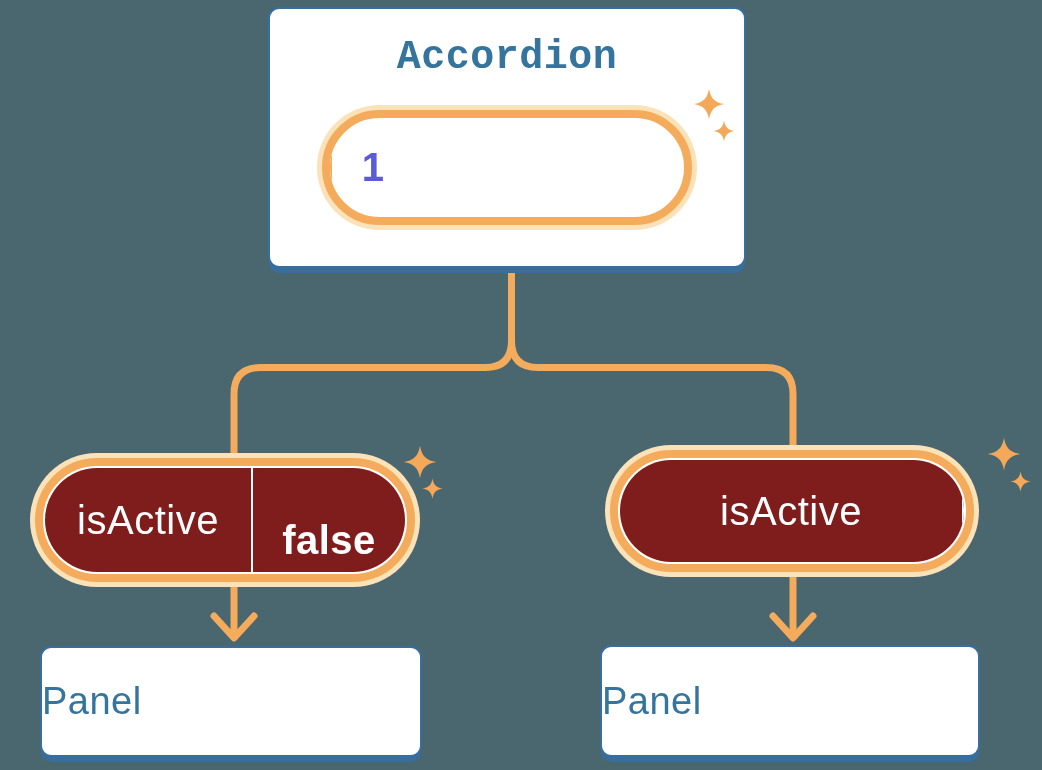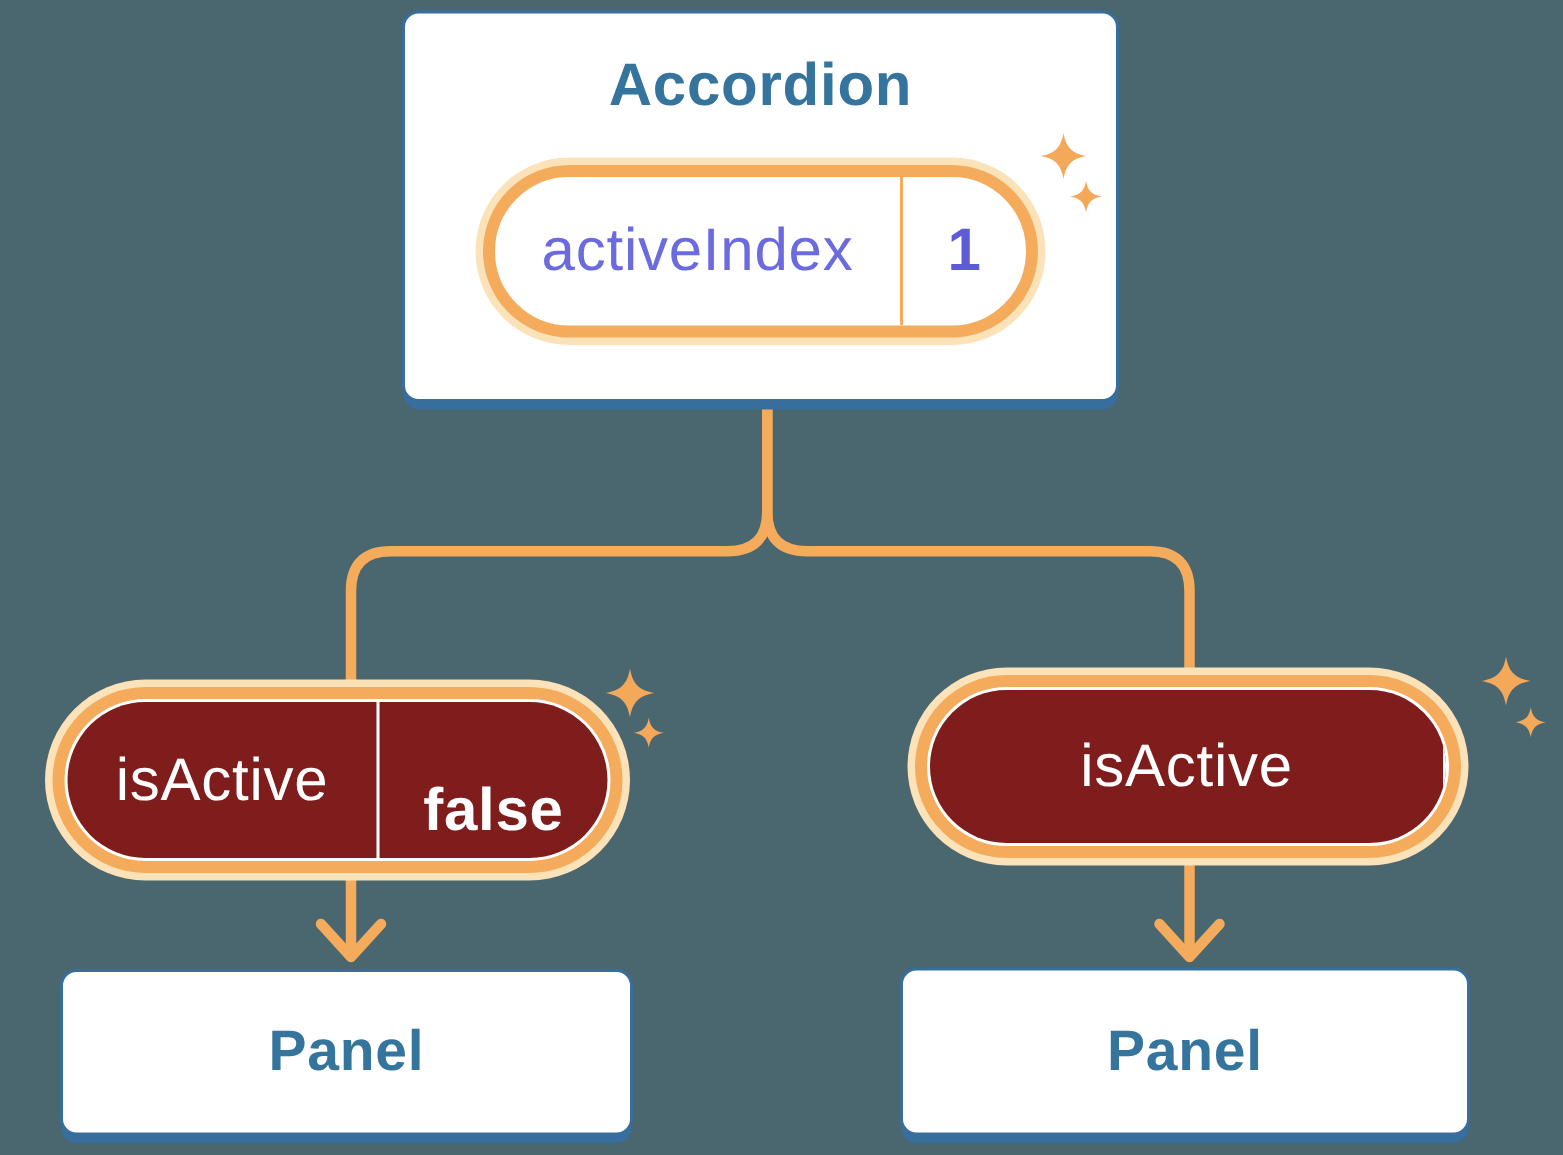--- a/index.html
+++ b/index.html
@@ -29,24 +29,25 @@
     box-shadow: 0 6px 0 -1px #386E9E;
   }
   .root-card { left: 268px; top: 7px; width: 478px; height: 261px; }
   .card-title {
     margin-top: 26px;
     text-align: center;
     font-size: 40px;
     font-weight: 600;
     letter-spacing: 0.5px;
     color: #35749D;
+    font-family: Liberation Mono, monospace;
   }
   .panel {
-    display: flex; align-items: center; justify-content: center;
-    font-size: 38px; font-weight: 700; letter-spacing: 0.5px;
+    display: flex; align-items: center; 
+    font-size: 38px; font-weight: 400; letter-spacing: 0.5px;
     color: #35749D;
   }
   .panel-left  { left: 40px;  top: 646px; width: 382px; height: 111px; }
   .panel-right { left: 600px; top: 645px; width: 380px; height: 112px; }
   
   .ring-outer {
     position: absolute;
     box-sizing: border-box;
     background: #FBE2B8;
     border-radius: 999px;
@@ -101,21 +102,20 @@
       <path d="M 511.5 266 L 511.5 341 Q 511.5 367.5 538 367.5 L 766.5 367.5 Q 793 367.5 793 394 L 793 634"></path>
       <path d="M 214 616 L 234 638 L 254 616" stroke-linecap="round" stroke-linejoin="round"></path>
       <path d="M 773 616 L 793 638 L 813 616" stroke-linecap="round" stroke-linejoin="round"></path>
     </g>
   </svg>
 
   <div class="card root-card">
     <div class="card-title">Accordion</div>
     <div class="ring-outer state-pill">
       <div class="ring-main">
-        <div class="cell grow state-label">activeIndex</div>
         <div class="divider orange"></div>
         <div class="cell state-value">1</div>
       </div>
     </div>
   </div>
 
   <svg class="sparkle" style="left:693px; top:88px;" width="32" height="32" viewBox="0 0 100 100">
     <path d="M50 2 C55 32 68 45 98 50 C68 55 55 68 50 98 C45 68 32 55 2 50 C32 45 45 32 50 2 Z" fill="#F3A85A"></path>
   </svg>
   <svg class="sparkle" style="left:713px; top:120px;" width="22" height="22" viewBox="0 0 100 100">

